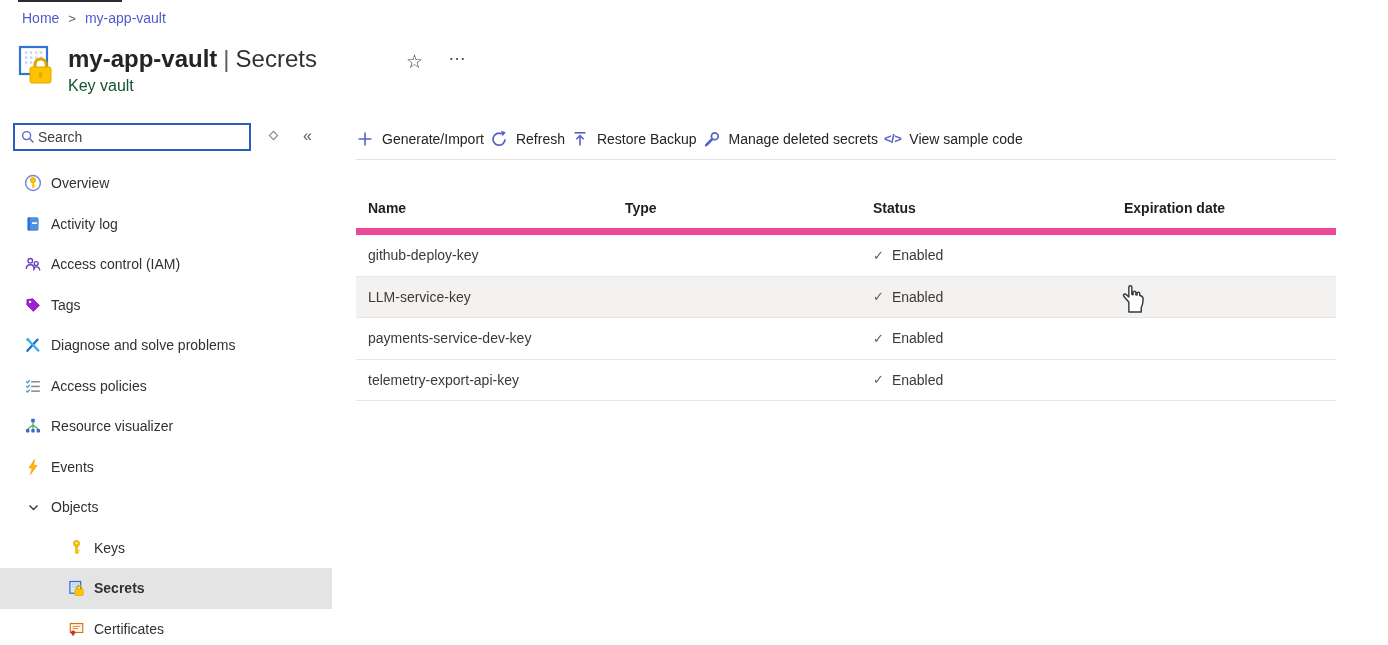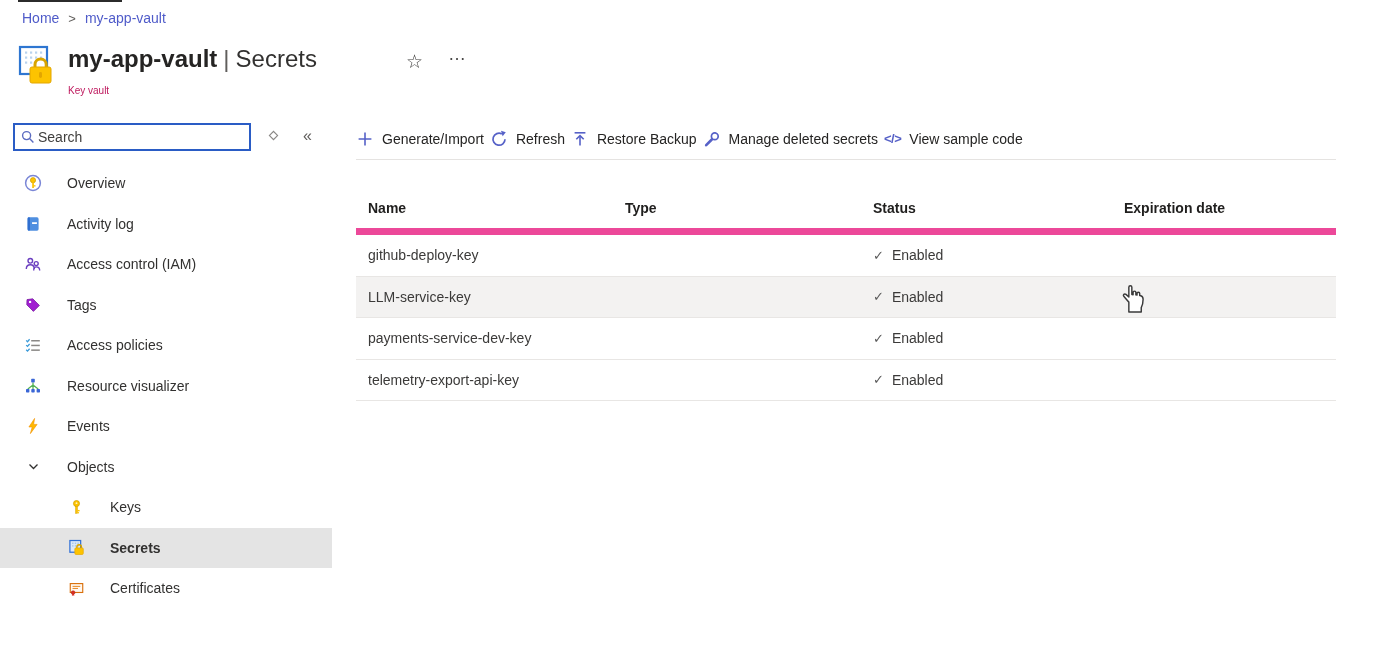--- a/index.html
+++ b/index.html
@@ -14,36 +14,36 @@
   .crumb{color:#4f5bc9;cursor:pointer;}
   .crumb-sep{color:#605e5c;font-size:13px;}
 
   
   .vault-icon{position:absolute;top:45px;left:18px;width:41px;height:41px;}
   .title-wrap{position:absolute;top:46px;left:68px;}
   .title-line{font-size:24px;line-height:26px;white-space:nowrap;}
   .title-name{font-weight:700;color:#252423;}
   .title-divider{color:#605e5c;font-weight:300;padding:0 6px;}
   .title-section{color:#323130;}
-  .subtitle{font-size:10px;color:#be185d;margin-top:13px;}
+  .subtitle{font-size:16px;color:#14532d;margin-top:5px;}
   .star-btn{position:absolute;top:50px;left:406px;font-size:19px;color:#3b3a39;cursor:pointer;}
   .more-btn{position:absolute;top:44px;left:448px;font-size:18px;color:#494847;cursor:pointer;letter-spacing:1px;}
   .close-btn{position:absolute;top:51px;left:1339px;font-size:17px;color:#3b3a39;cursor:pointer;}
 
   
   .sidebar{position:absolute;top:118px;left:0;width:332px;bottom:0;}
   .search-box{position:absolute;left:13px;top:5px;width:238px;height:28px;border:2px solid #2a5cc5;
               display:flex;align-items:center;padding:0 5px;box-sizing:border-box;background:#fff;}
   .search-box input{border:none;outline:none;flex:1;font-size:14px;color:#323130;min-width:0;
                     font-family:"Liberation Sans","DejaVu Sans",sans-serif;}
   .search-box input::placeholder{color:#3f3e3d;opacity:1;}
   .filter-glyph{position:absolute;left:268px;top:12px;}
   .collapse-glyph{position:absolute;left:303px;top:9px;font-size:16px;color:#605e5c;cursor:pointer;}
   .nav{position:absolute;top:45px;left:0;right:0;}
-  .nav-item{height:40.5px;display:flex;align-items:center;padding-left:24px;gap:25px;font-size:14px;cursor:pointer;}
+  .nav-item{height:40.5px;display:flex;align-items:center;padding-left:24px;gap:9px;font-size:14px;cursor:pointer;}
   .nav-item .ic{width:18px;height:18px;flex:0 0 18px;display:flex;align-items:center;justify-content:center;}
   .nav-item.sub{padding-left:68px;}
   .nav-item.sub .ic{width:17px;flex-basis:17px;}
   .nav-item.selected{background:#e4e4e4;font-weight:700;}
   .nav-label{white-space:nowrap;}
 
   
   .toolbar{position:absolute;left:356px;top:118px;width:1014px;height:41px;display:flex;align-items:center;
            gap:6px;border-bottom:1px solid #e5e3e1;}
   .tb-btn{display:flex;align-items:center;gap:8px;font-size:14px;color:#252423;cursor:pointer;white-space:nowrap;}
@@ -159,20 +159,30 @@
           <svg width="18" height="18" viewBox="0 0 18 18">
             <path d="M3 3.6 L8.8 2.8 L15.4 9.4 L9.4 15.4 L2.8 8.8 Z" fill="#a11fd1" stroke="#7b1fa2" stroke-width="0.8"></path>
             <circle cx="6.1" cy="5.9" r="1.2" fill="#ffffff"></circle>
           </svg>
         </span>
         <span class="nav-label">Tags</span>
       </div>
       <div class="nav-item">
         <span class="ic">
           <svg width="18" height="18" viewBox="0 0 18 18">
+            <path d="M3.4 14.8 L13.6 3.6" stroke="#1d6fd0" stroke-width="2.3" stroke-linecap="round"></path>
+            <path d="M4 3.8 L14.4 14.6" stroke="#35b4e8" stroke-width="2.3" stroke-linecap="round"></path>
+            <circle cx="3.8" cy="3.6" r="1.7" fill="#35b4e8"></circle>
+          </svg>
+        </span>
+        <span class="nav-label">Diagnose and solve problems</span>
+      </div>
+      <div class="nav-item">
+        <span class="ic">
+          <svg width="18" height="18" viewBox="0 0 18 18">
             <path d="M2.2 4.4 l1.3 1.3 l2.1 -2.4" fill="none" stroke="#3a9ad9" stroke-width="1.3"></path>
             <rect x="7.2" y="4" width="8.6" height="1.5" fill="#8a8886"></rect>
             <path d="M2.2 9.1 l1.3 1.3 l2.1 -2.4" fill="none" stroke="#3a9ad9" stroke-width="1.3"></path>
             <rect x="7.2" y="8.7" width="8.6" height="1.5" fill="#8a8886"></rect>
             <path d="M2.2 13.8 l1.3 1.3 l2.1 -2.4" fill="none" stroke="#3a9ad9" stroke-width="1.3"></path>
             <rect x="7.2" y="13.4" width="8.6" height="1.5" fill="#8a8886"></rect>
           </svg>
         </span>
         <span class="nav-label">Access policies</span>
       </div>

